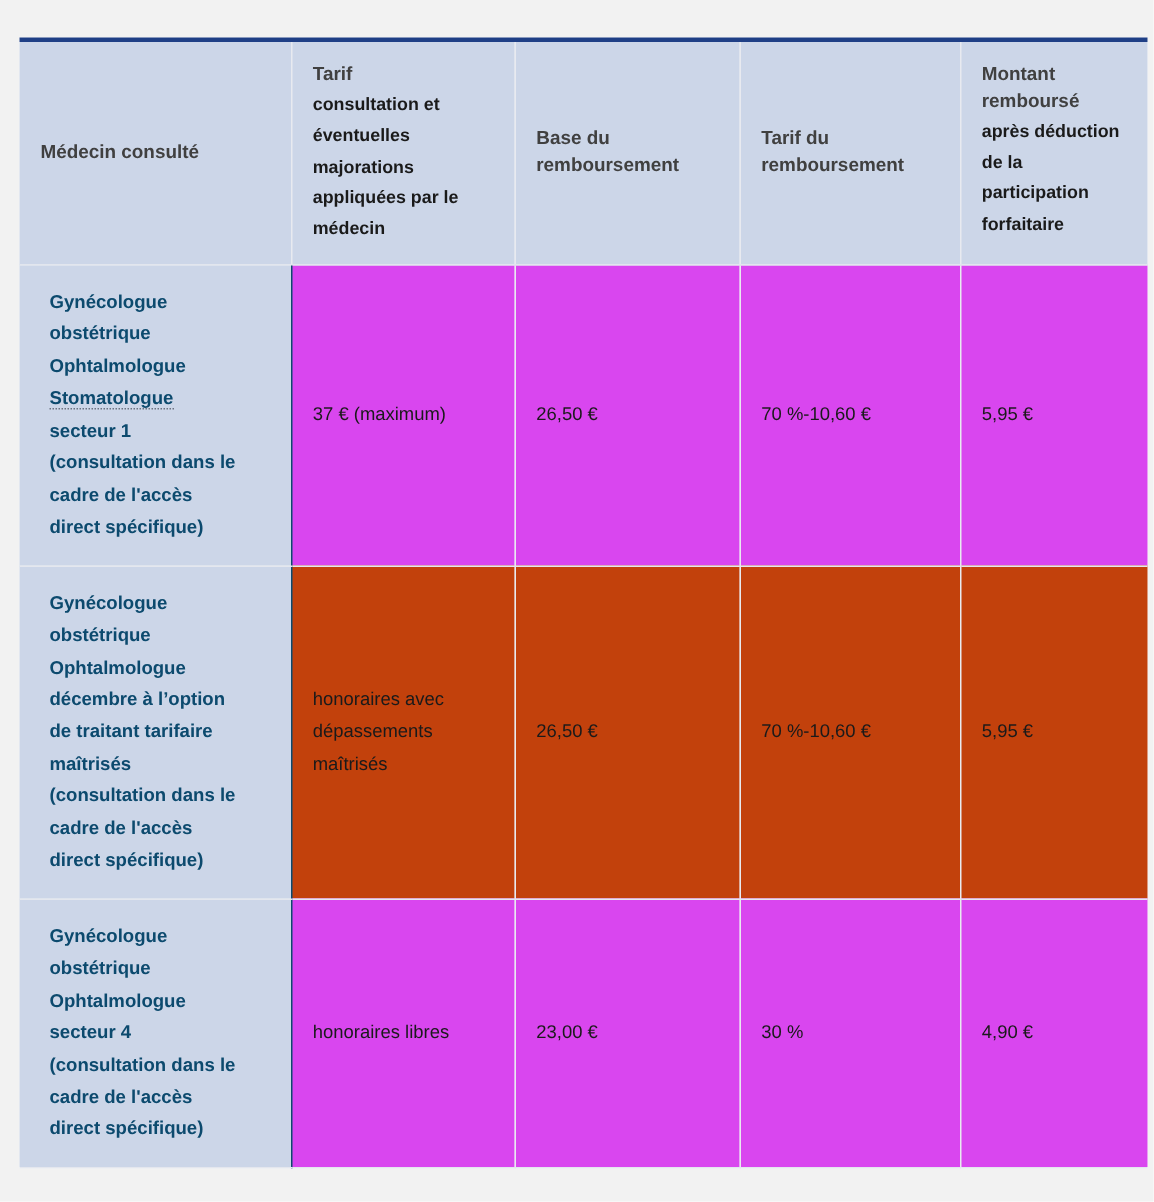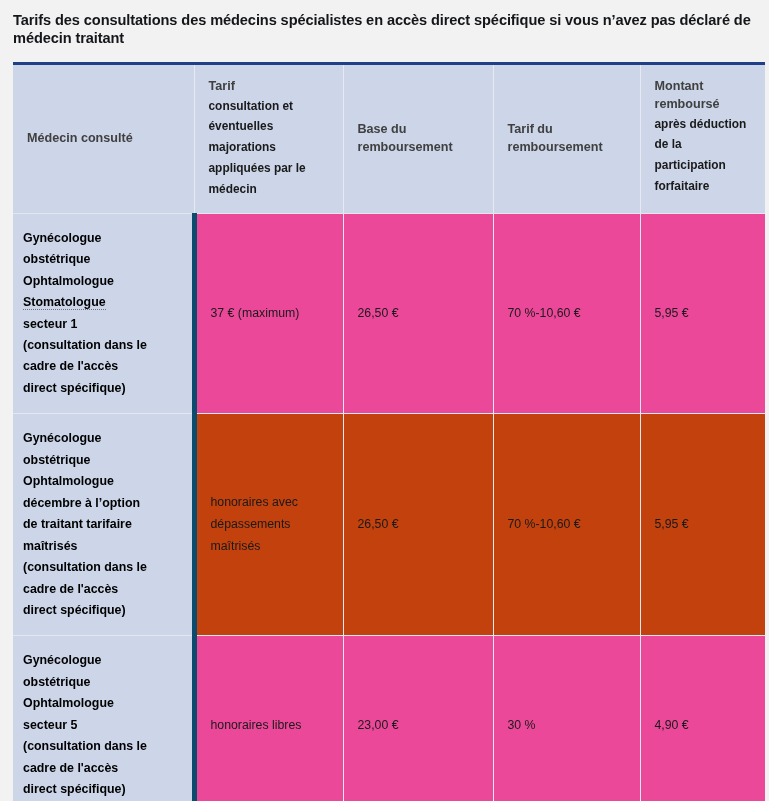--- a/index.html
+++ b/index.html
@@ -97,43 +97,42 @@
     vertical-align: middle;
     padding: 14px 14px;
     line-height: 1.76;
     font-size: 12.3px;
   }
   tbody td:last-child { border-right: none; }
 
   tbody td.rowhead {
     background: #ccd6e8;
     font-weight: bold;
-    color: #000000;
+    color: #0c4a6e;
     line-height: 1.73;
     font-size: 12.4px;
-    border-right: 5px solid #0c4a6e;
-    padding: 14px 14px 14px 10px;
+    border-right: 1px solid #0c4a6e;
+    padding: 14px 14px 14px 20px;
   }
 
-  tr.stripe td { background: #ec4899; }
+  tr.stripe td { background: #d946ef; }
   tr.plain td  { background: #c2410c; }
   tr.stripe td.rowhead, tr.plain td.rowhead { background: #ccd6e8; }
 
   .abbr {
     border-bottom: 1px dotted #6b7280;
     cursor: help;
   }
 </style>
 </head>
 <body>
 
 <div class="page">
 
   <div class="title-block">
-    <h1 class="table-title">Tarifs des consultations des médecins spécialistes en accès direct spécifique si vous n’avez pas déclaré de médecin traitant</h1>
   </div>
 
   <div class="table-wrap">
     <table class="tarifs">
       <colgroup>
         <col class="c1">
           <col class="c2">
           <col class="c3">
           <col class="c4">
           <col class="c5">
@@ -168,21 +167,21 @@
             <td>5,95 €</td>
           </tr>
           <tr class="plain">
             <td class="rowhead"><span>Gynécologue</span><br><span>obstétrique</span><br><span>Ophtalmologue</span><br><span>décembre à l’option</span><br><span>de traitant tarifaire</span><br><span>maîtrisés</span><br><span>(consultation dans le</span><br><span>cadre de l'accès</span><br><span>direct spécifique)</span><br></td>
             <td>honoraires avec dépassements maîtrisés</td>
             <td>26,50 €</td>
             <td>70 %-10,60 €</td>
             <td>5,95 €</td>
           </tr>
           <tr class="stripe">
-            <td class="rowhead"><span>Gynécologue</span><br><span>obstétrique</span><br><span>Ophtalmologue</span><br><span>secteur 5</span><br><span>(consultation dans le</span><br><span>cadre de l'accès</span><br><span>direct spécifique)</span><br></td>
+            <td class="rowhead"><span>Gynécologue</span><br><span>obstétrique</span><br><span>Ophtalmologue</span><br><span>secteur 4</span><br><span>(consultation dans le</span><br><span>cadre de l'accès</span><br><span>direct spécifique)</span><br></td>
             <td>honoraires libres</td>
             <td>23,00 €</td>
             <td>30 %</td>
             <td>4,90 €</td>
           </tr>
         </tbody>
     </table>
   </div>
 
 </div>

